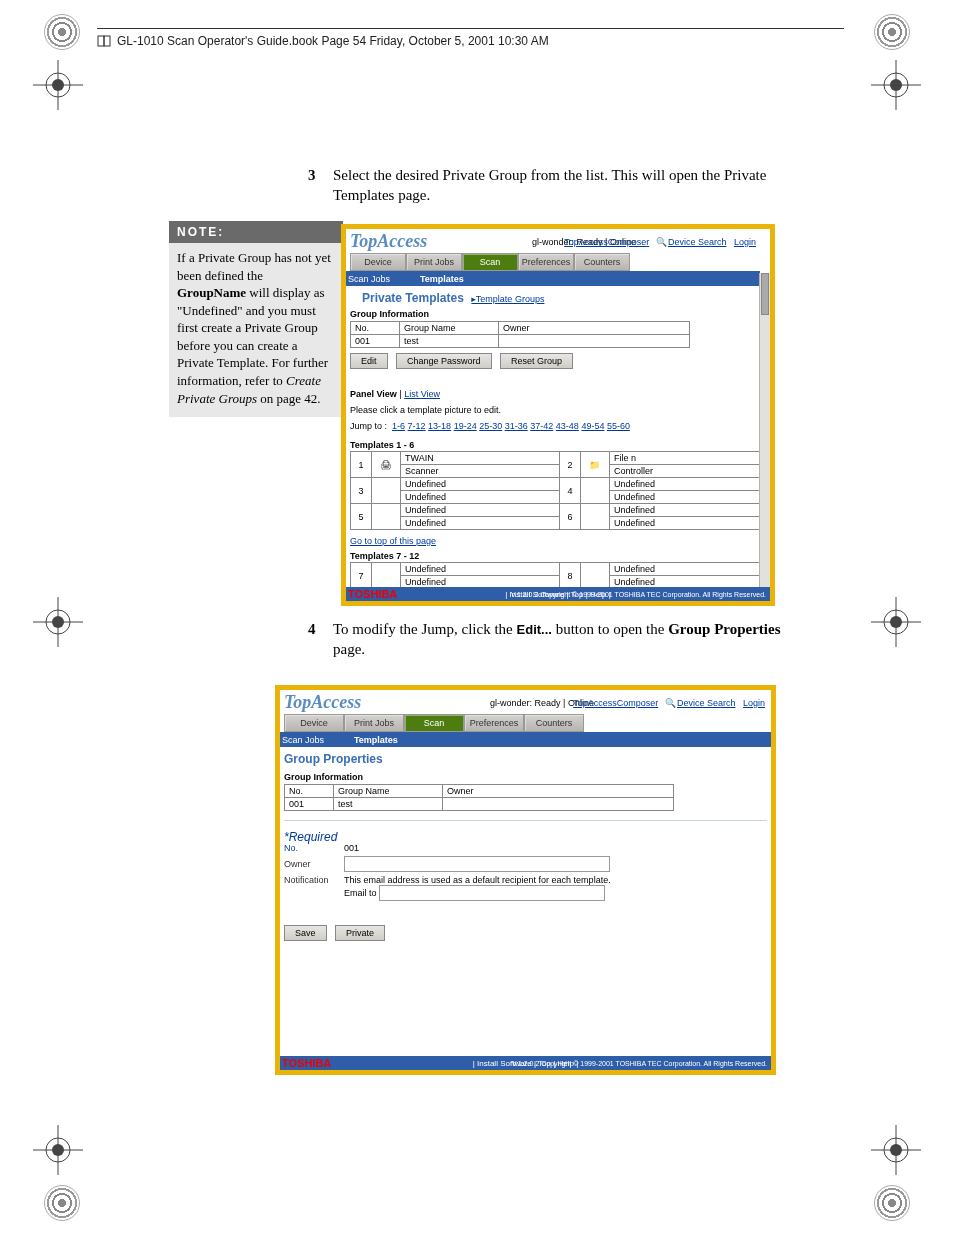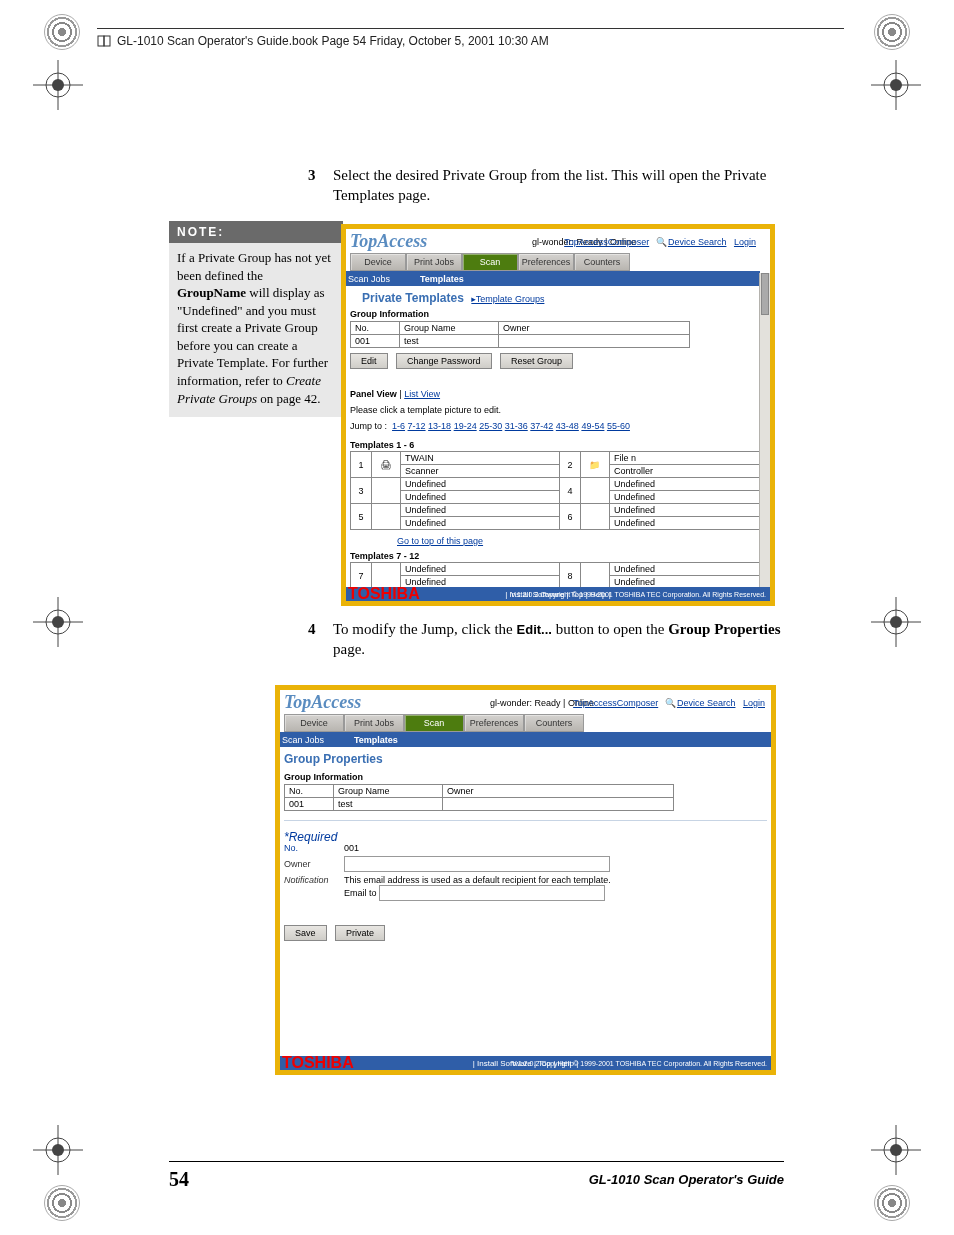--- a/index.html
+++ b/index.html
@@ -152,21 +152,21 @@
   bottom: 0;
   left: 0;
   right: 0;
   height: 14px;
   background: #2f5ea8;
   color: #fff;
   font-size: 8px;
   display:flex;
   align-items:center;
 }
-.toshiba { color: #e00; font-weight: bold; font-size: 16px; margin-left: 2px; }
+.toshiba { color: #e00; font-weight: bold; font-size: 11px; margin-left: 2px; }
 .form-row { display:flex; font-size:9px; align-items:center; margin-bottom:3px;}
 .form-row label { width:60px; color:#003a9e; }
 .form-row input { border:1px solid #999; height:14px; font-size:9px; padding:0 2px;}
 .page-footer {
   position: absolute;
   left: 169px;
   right: 170px;
   bottom: 44px;
   border-top: 1px solid #000;
   padding-top: 6px;
@@ -365,21 +365,21 @@
         <td class="tpl-num" rowspan="2">6</td>
             <td class="tpl-icon" rowspan="2"></td>
             <td class="tpl-label">Undefined</td>
       </tr>
       <tr>
             <td>Undefined</td>
             <td>Undefined</td>
           </tr>
     </tbody>
       </table>
-    <a class="link" style="position:absolute;top:307px;left:4px;font-size:9px;margin-left:47px;">Go to top of this page</a>
+    <a class="link" style="position:absolute;top:307px;left:4px;font-size:9px;">Go to top of this page</a>
 
     <div style="position:absolute;top:322px;left:4px;font-weight:bold;font-size:9px;">Templates  7 - 12</div>
     <table class="tpl-table" style="position:absolute;top:333px;left:4px;">
       <tbody>
           <tr>
         <td class="tpl-num" rowspan="2">7</td>
             <td class="tpl-icon" rowspan="2"></td>
             <td class="tpl-label">Undefined</td>
         <td class="tpl-num" rowspan="2">8</td>
             <td class="tpl-icon" rowspan="2"></td>
@@ -455,37 +455,33 @@
     <div style="position:absolute;top:153px;left:4px;width:400px;">
       <div class="form-row">
         <label>No.</label>
           <span>001</span>
       </div>
       <div class="form-row">
         <label style="color:#333;">Owner</label>
           <input style="width: 260px;">
       </div>
       <div class="form-row" style="align-items:flex-start;">
-        <label style="color:#333;font-style:italic;">Notification</label>
+        <label style="color:#333;">Notification</label>
         <div>
           <div>This email address is used as a default recipient for each template.</div>
           <span>Email to</span> <input style="width: 220px;">
         </div>
       </div>
     </div>
 
     <div style="position:absolute;top:235px;left:4px;">
       <span class="mini-btn">Save</span>
       <span class="mini-btn">Private</span>
     </div>
 
     <div class="footer-bar">
       <span class="toshiba">TOSHIBA</span>
       <span style="position:absolute;left:50%;transform:translateX(-50%);">|  Install Software  |  Top  |  Help  |</span>
       <span style="position:absolute;right:4px;font-size:7px;">V.1.2.0.2  Copyright © 1999-2001 TOSHIBA TEC Corporation. All Rights Reserved.</span>
     </div>
   </div>
 
-  <div class="page-footer">
-    <div class="page-num">54</div>
-    <div class="guide-name">GL-1010 Scan Operator's Guide</div>
-  </div>
 </div>
 
 </body></html>

